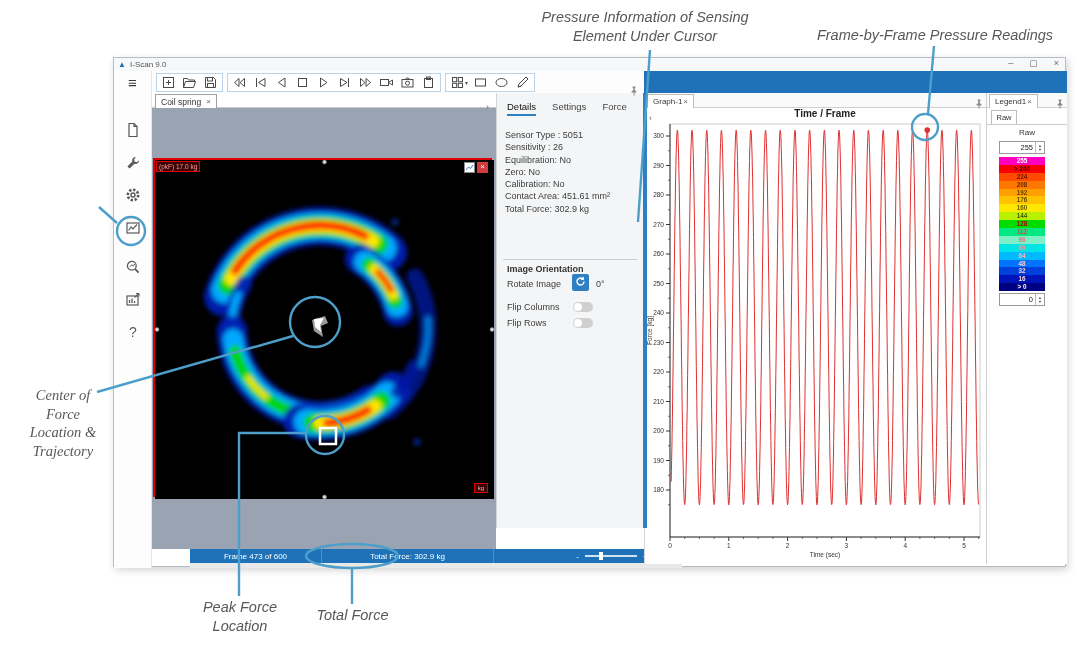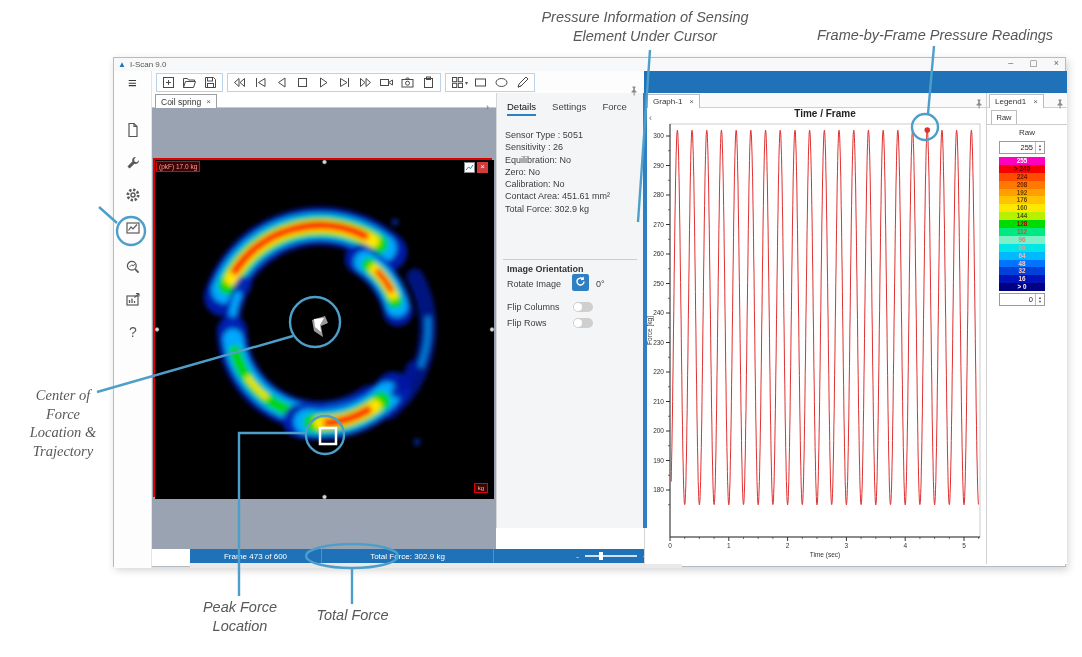--- a/index.html
+++ b/index.html
@@ -84,21 +84,21 @@
   .collapse-right{position:absolute;left:372px;top:44px;font-size:9px;color:#666;z-index:5;}
   .details-pin{position:absolute;left:516px;top:24px;z-index:5;}
 
   
   .splitter-v{position:absolute;left:529px;top:35px;width:4px;height:435px;background:#2f80c3;z-index:4;}
 
   
   .graph-pane{position:absolute;left:530px;top:35px;width:342px;height:471px;background:#fff;border-left:1px solid #d5d5d5;}
   .pane-tabrow{position:absolute;left:0;top:0;width:100%;height:15px;background:#fafafa;border-bottom:1px solid #d0d0d0;}
   .pane-tab{position:absolute;left:2px;top:1px;height:14px;padding:0 5px;background:#fff;border:1px solid #bdbdbd;
-            border-bottom:none;font-size:8px;color:#333;display:flex;align-items:center;gap:7px;}
+            border-bottom:none;font-size:8px;color:#333;display:flex;align-items:center;gap:1px;}
   .pane-tab .x{color:#666;font-size:8px;}
   .pin{width:8px;height:10px;display:inline-block;}
   .pane-pin{position:absolute;right:3px;top:2px;}
   .collapse-left{position:absolute;left:4px;top:20px;font-size:9px;color:#666;}
   #chart-svg{position:absolute;left:0;top:16px;width:342px;height:455px;overflow:visible;
              font-family:"Liberation Sans",sans-serif;}
 
   
   .legend-pane{position:absolute;left:872px;top:35px;width:81px;height:471px;background:#fff;border-left:1px solid #d0d0d0;}
   .legend-subtab{position:absolute;left:4px;top:17px;width:26px;height:14px;background:#fff;border:1px solid #bdbdbd;

